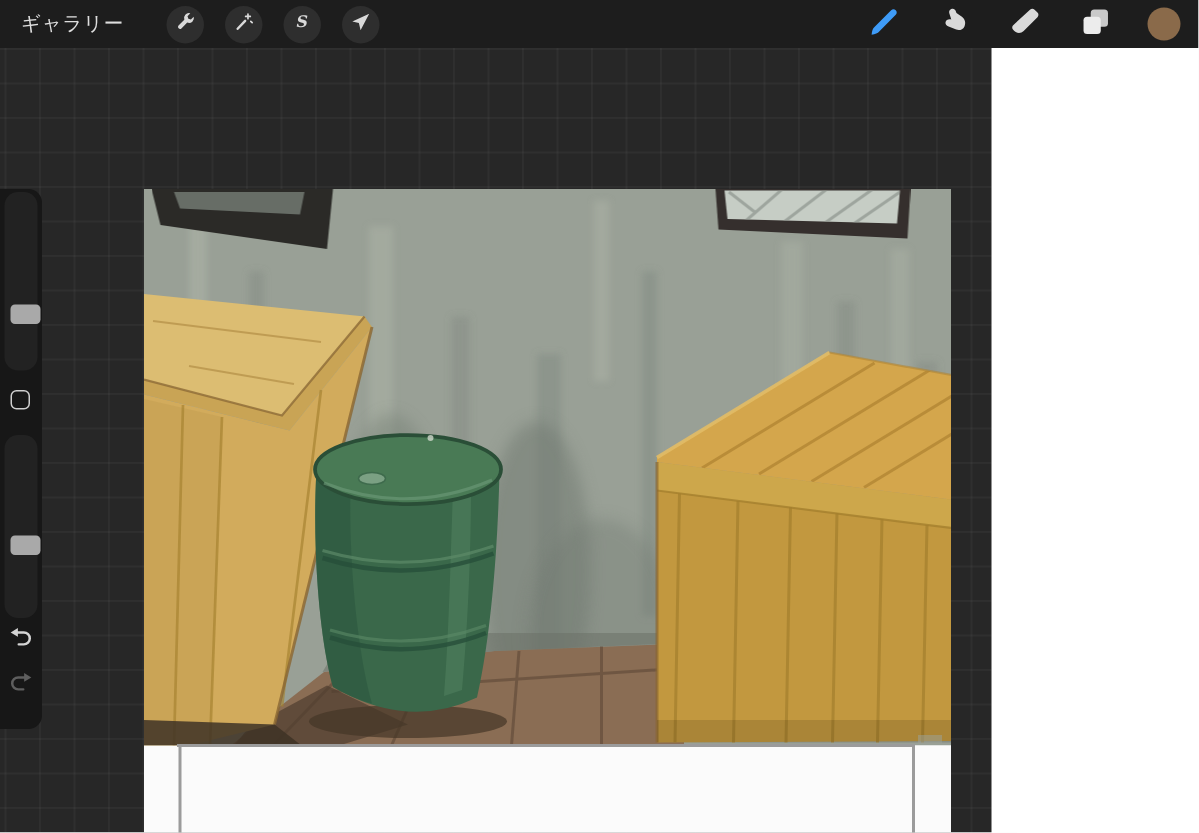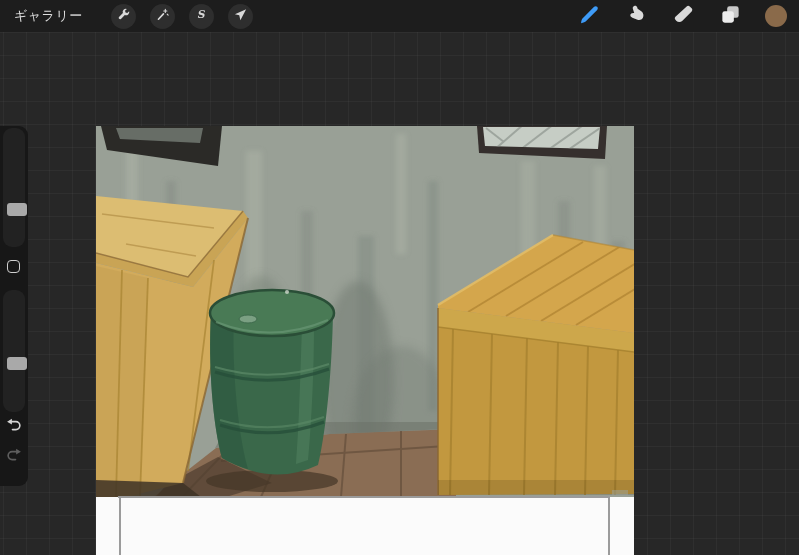--- a/index.html
+++ b/index.html
@@ -1,17 +1,17 @@
 <!DOCTYPE html>
 <html><head>
 <meta charset="utf-8">
 <style>
   html,body{margin:0;padding:0;}
   body{width:799px;height:555px;overflow:hidden;font-family:"Liberation Sans",sans-serif;}
-  .stage{position:relative;width:799px;height:555px;background-color:#272727;
+  .stage{position:relative;width:661px;height:555px;background-color:#272727;
     background-image:
       linear-gradient(rgba(255,255,255,0.035) 1px, transparent 1px),
       linear-gradient(90deg, rgba(255,255,255,0.035) 1px, transparent 1px);
     background-size:23px 23px;background-position:3px 9px;}
   
   .topbar{position:absolute;left:0;top:0;width:799px;height:32px;background:#1D1D1D;
     display:flex;align-items:center;justify-content:space-between;z-index:30;}
   .tb-left{display:flex;align-items:center;padding-left:14px;}
   .gallery{background:none;border:none;color:#DEDEDE;font-size:13px;font-family:"Liberation Sans",sans-serif;
     padding:0 14px 0 0;cursor:pointer;letter-spacing:.5px;}

